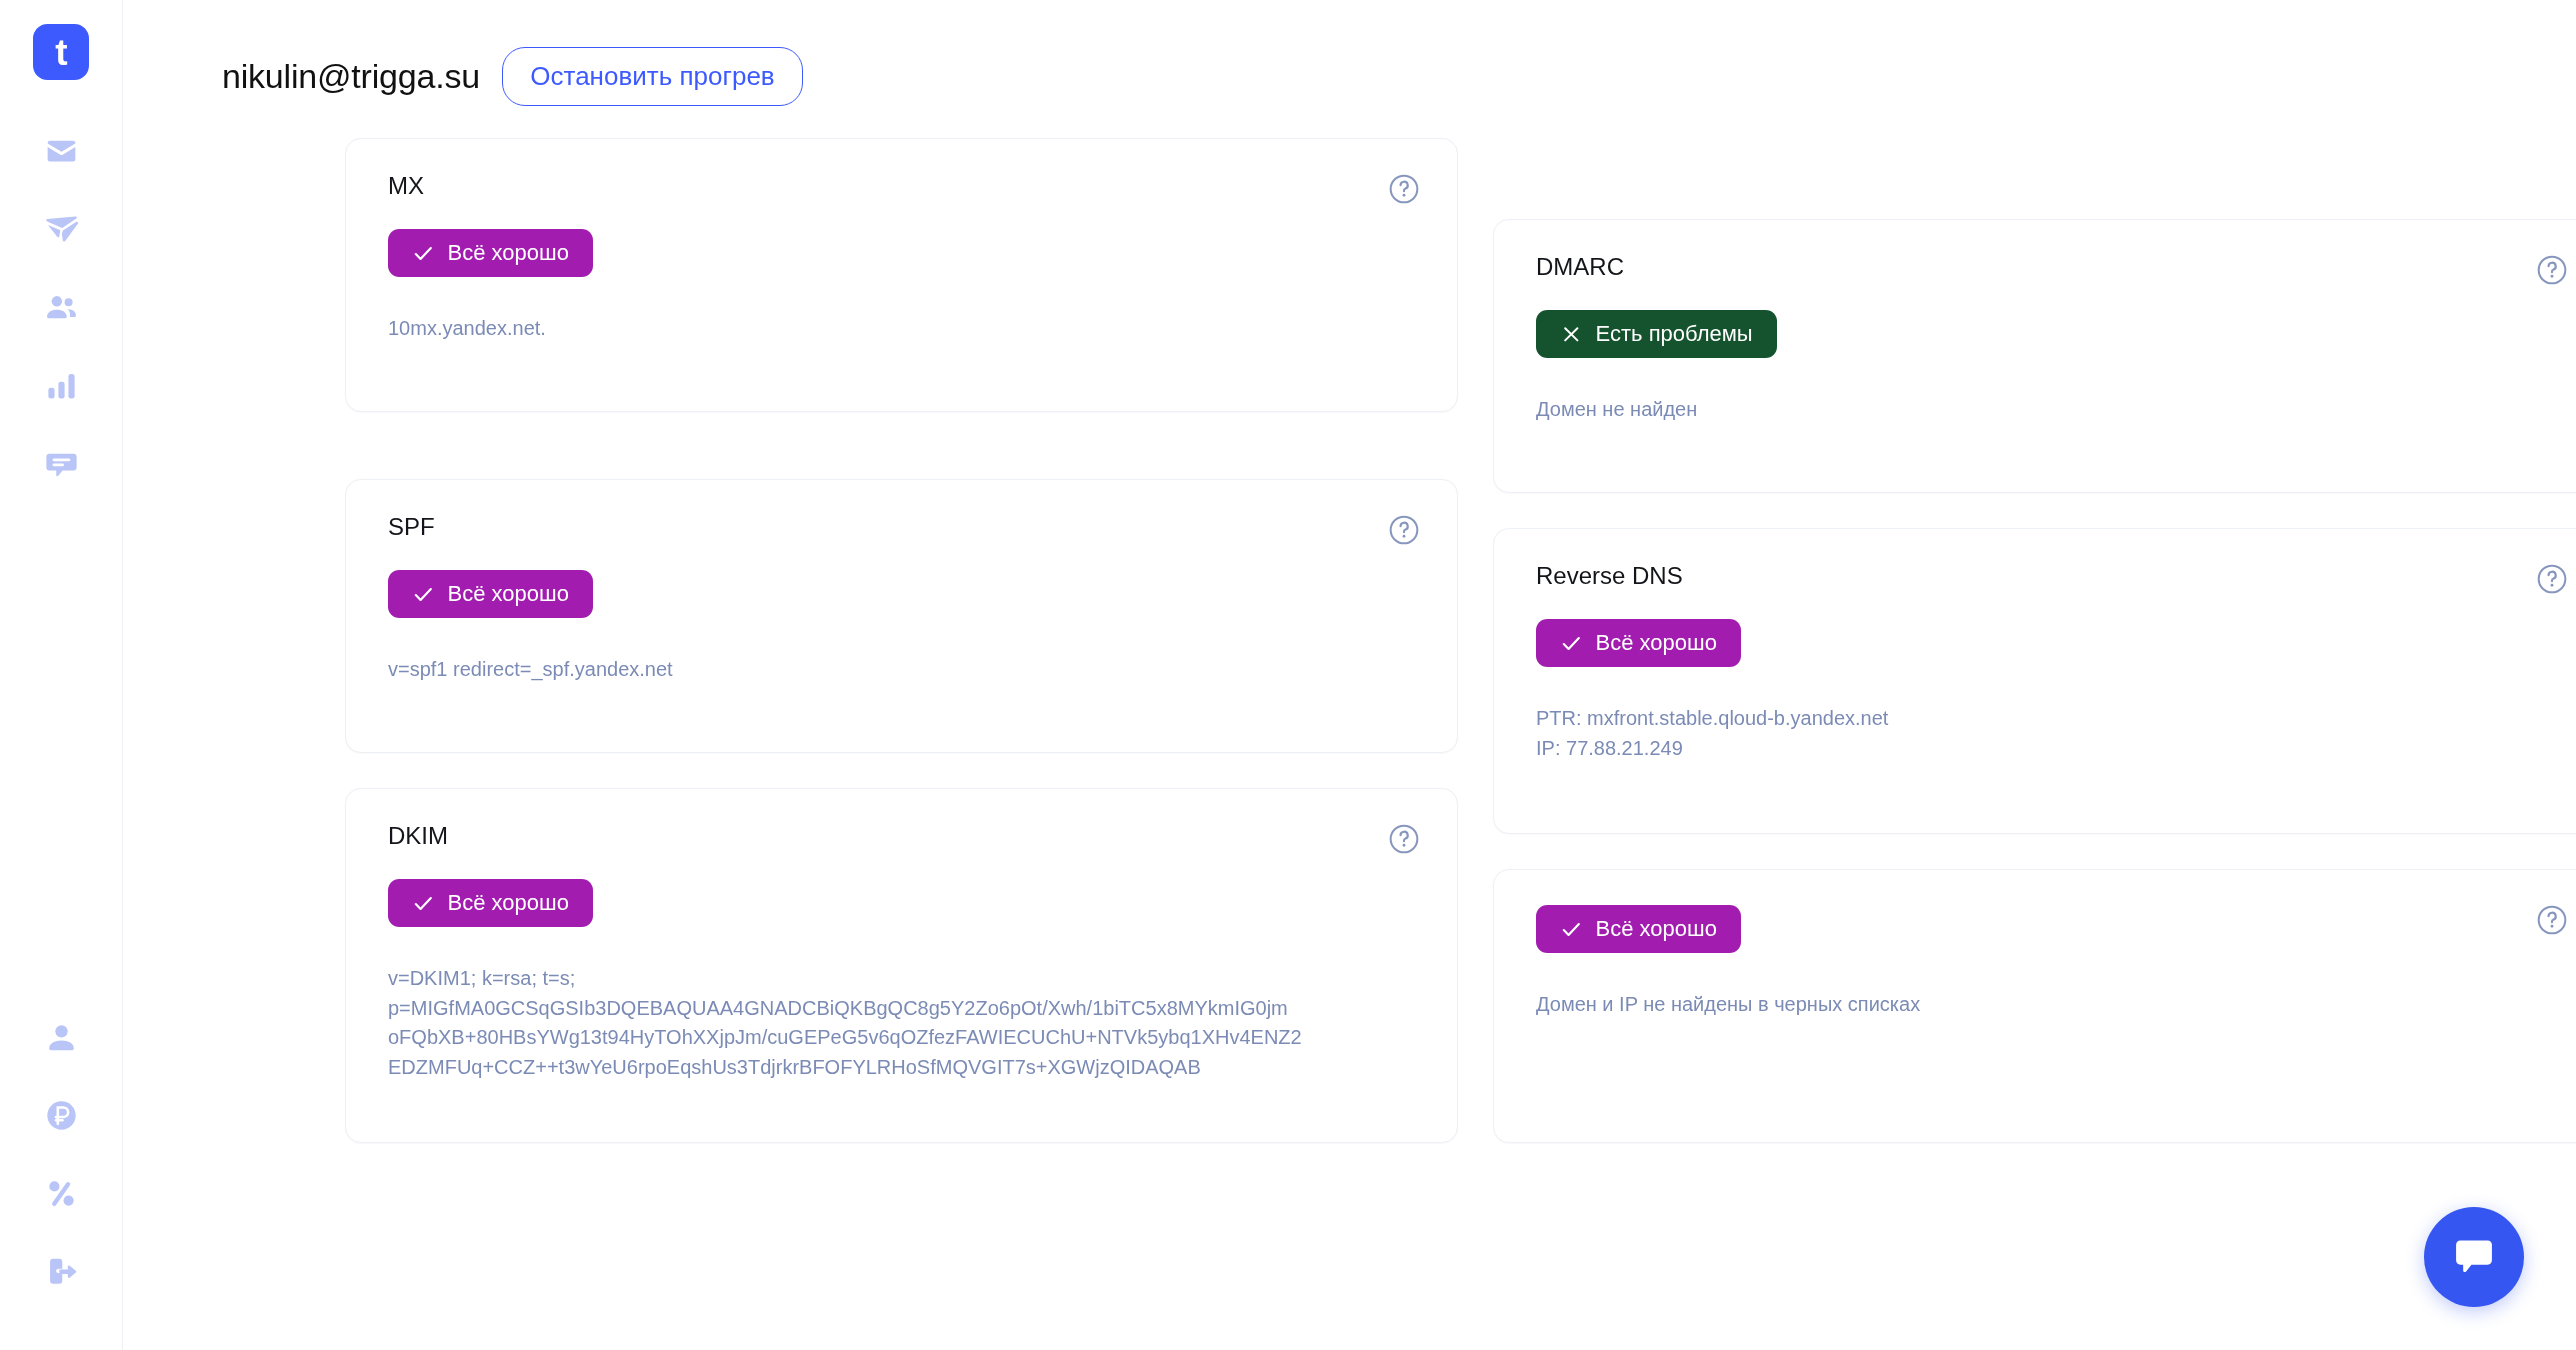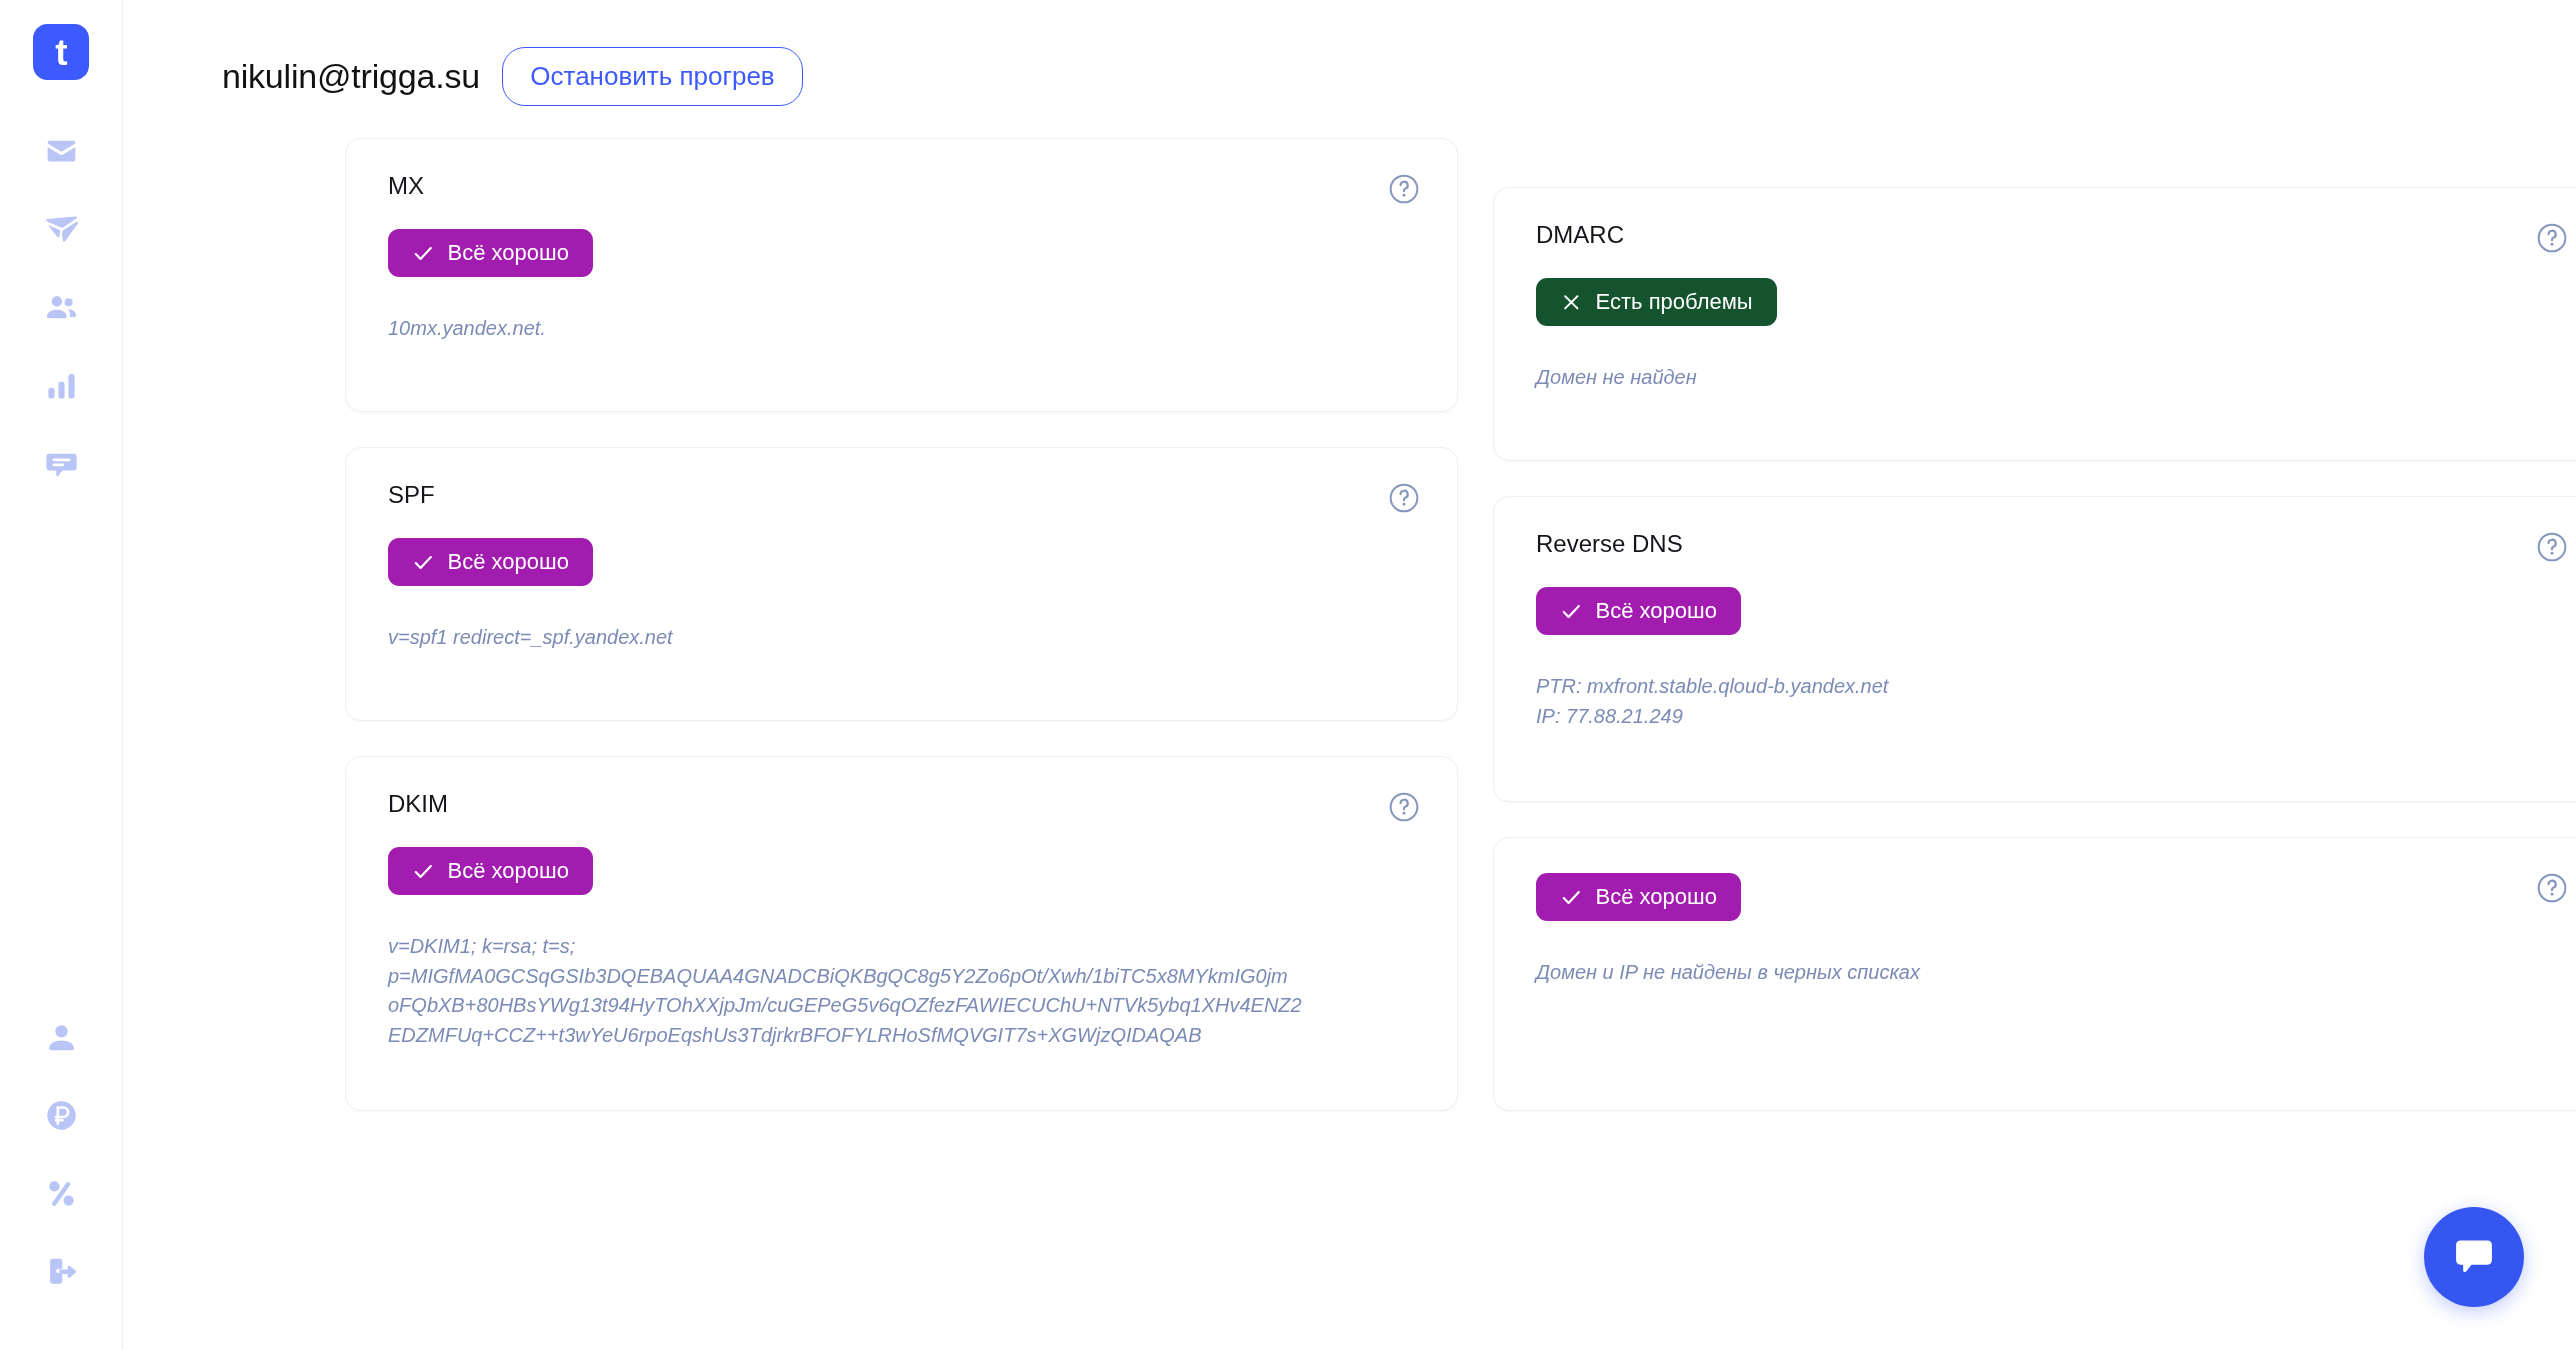--- a/index.html
+++ b/index.html
@@ -160,26 +160,26 @@
   .badge.fail { background: #14532d; }
   .badge-icon { width: 22.6px; height: 22.6px; flex: 0 0 22.6px; }
 
   .card-desc {
     margin-top: 37px;
     font-size: 20px;
     line-height: 1.48;
     color: #7b8bb5;
     word-break: break-all;
   }
-  .card-desc .line { display: block; font-style: italic; }
+  .card-desc .line { display: block; }
   .card-desc.mono { word-break: break-all; }
 
   
   .card-mx     { min-height: 274px; }
-  .card-spf    { min-height: 274px; }
+  .card-spf    { min-height: 274px; margin-top: 32px; }
   .card-dkim   { min-height: 355px; }
   .card-dmarc  { min-height: 274px; }
   .card-rdns   { min-height: 306px; }
   .card-black  { min-height: 274px; }
 
   
   .chat-fab {
     position: absolute;
     right: 52px;
     bottom: 44px;

